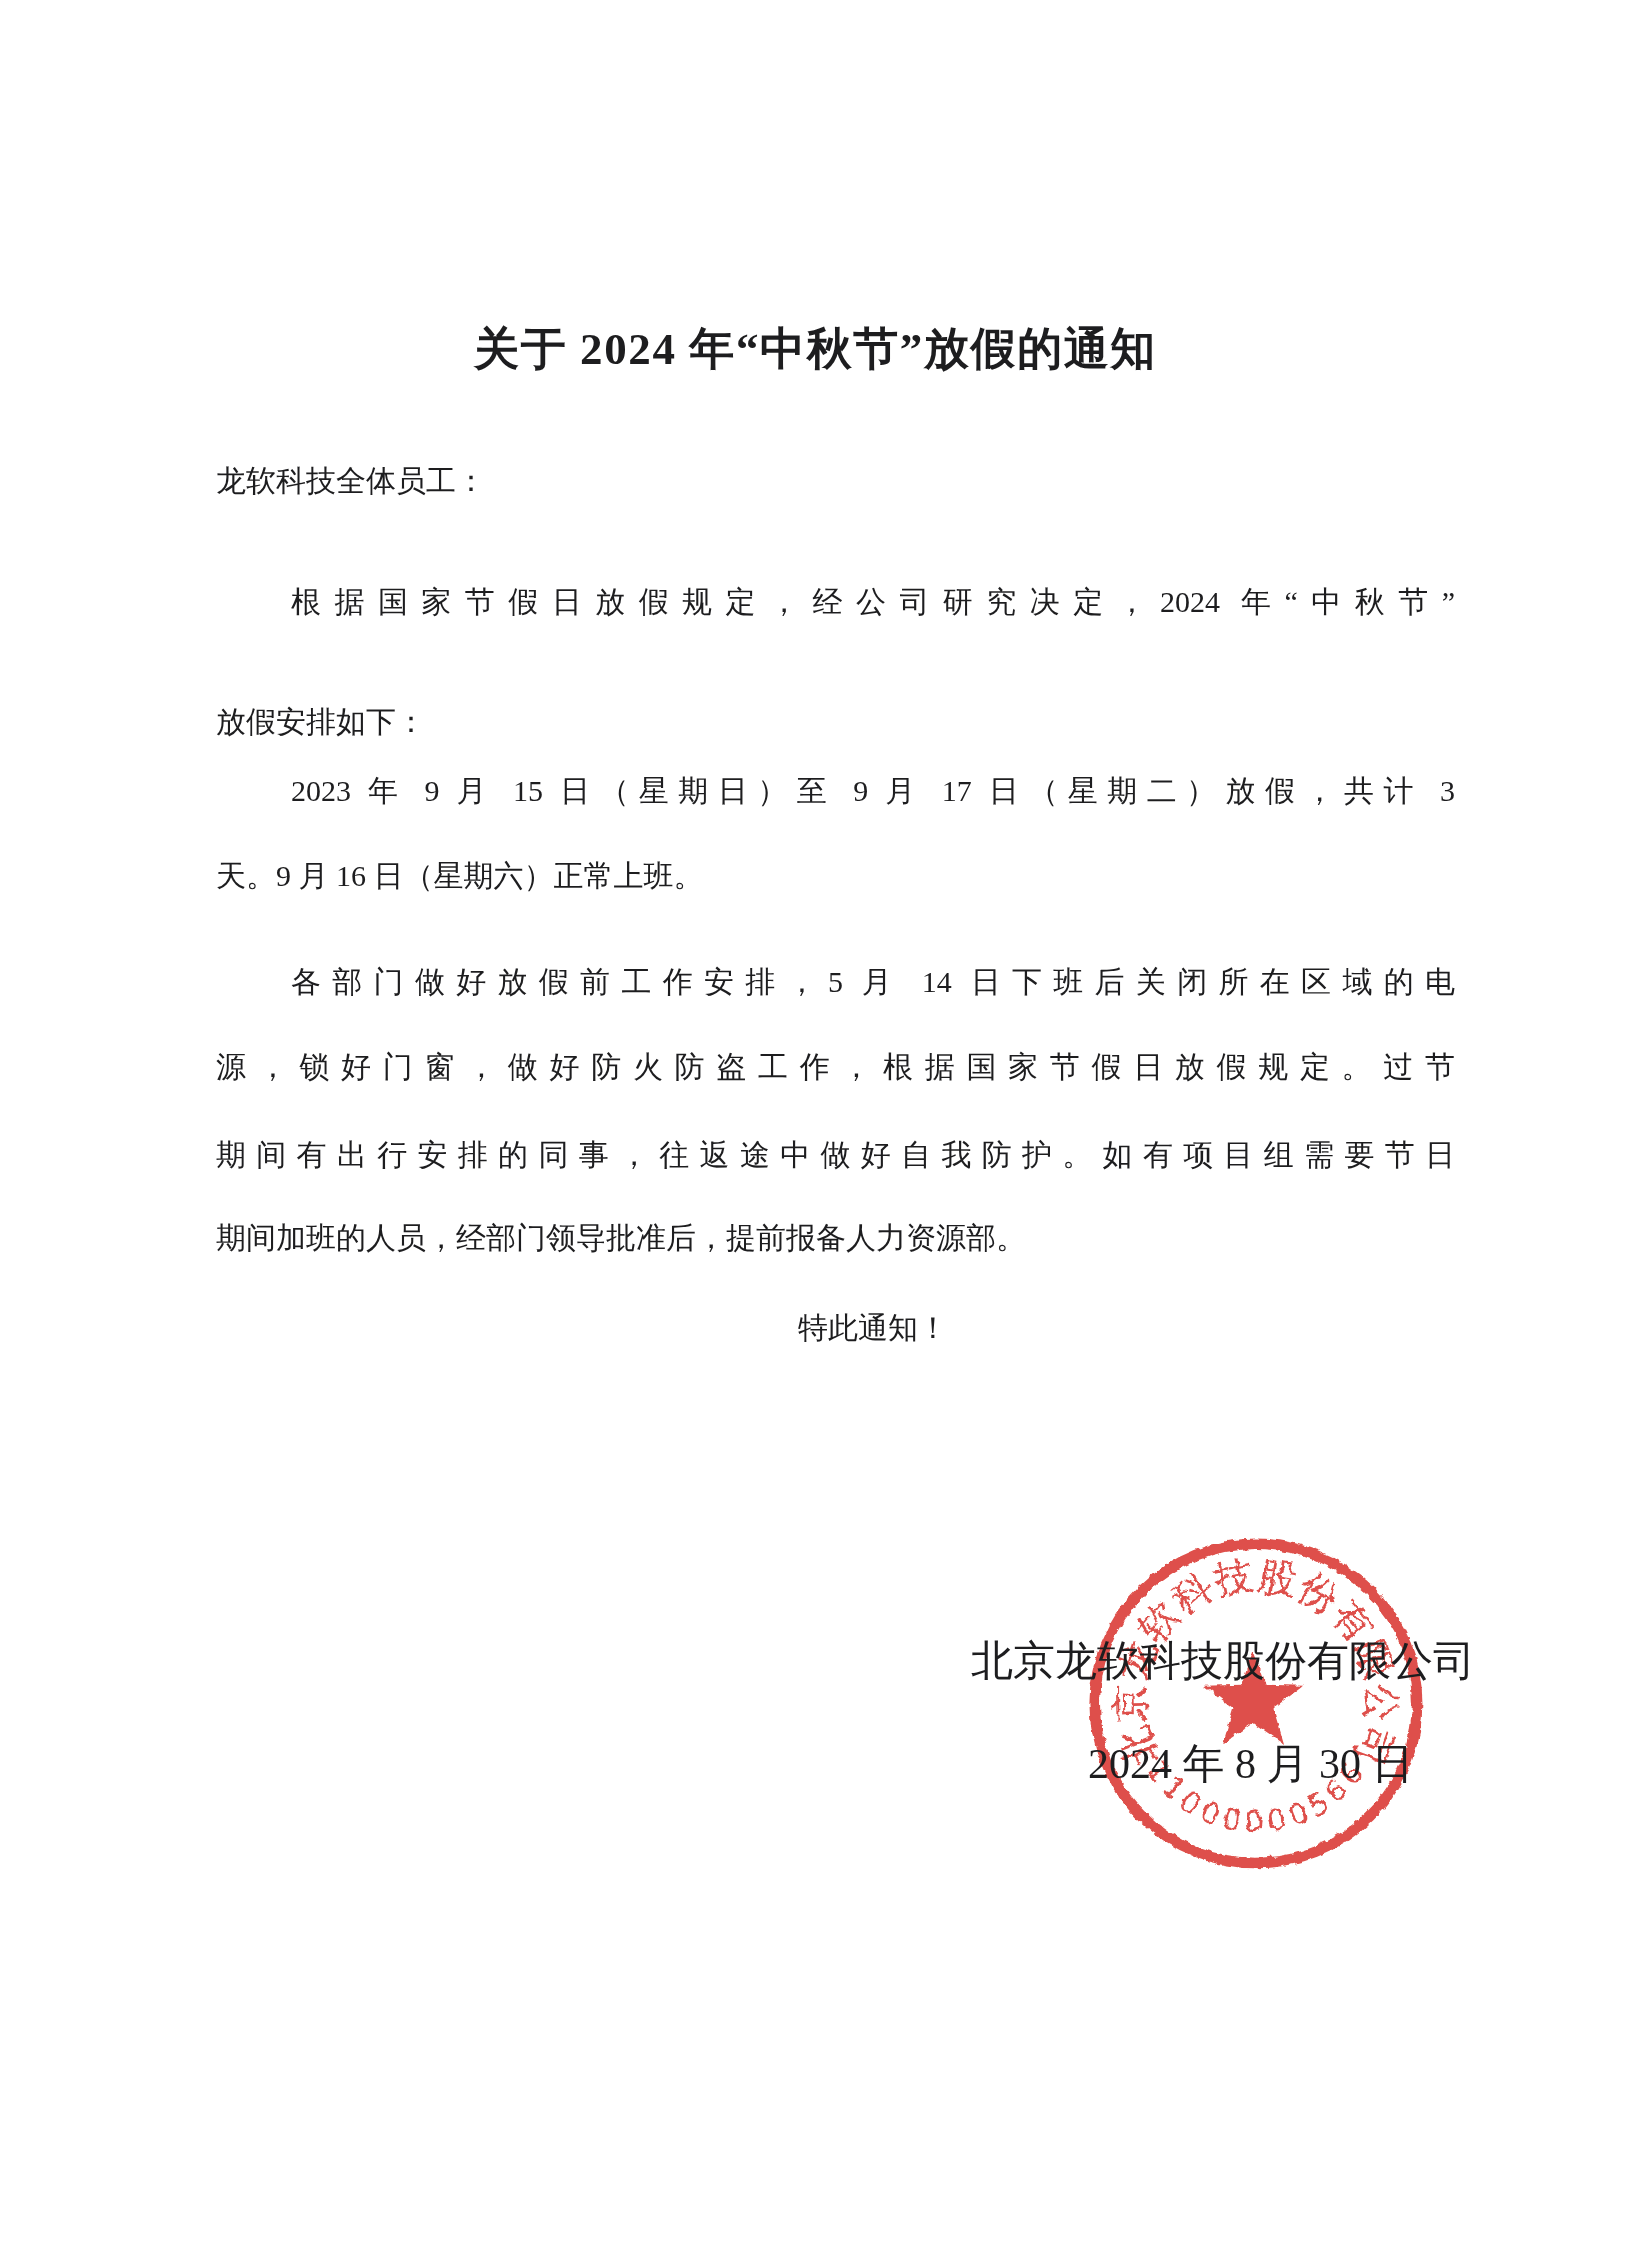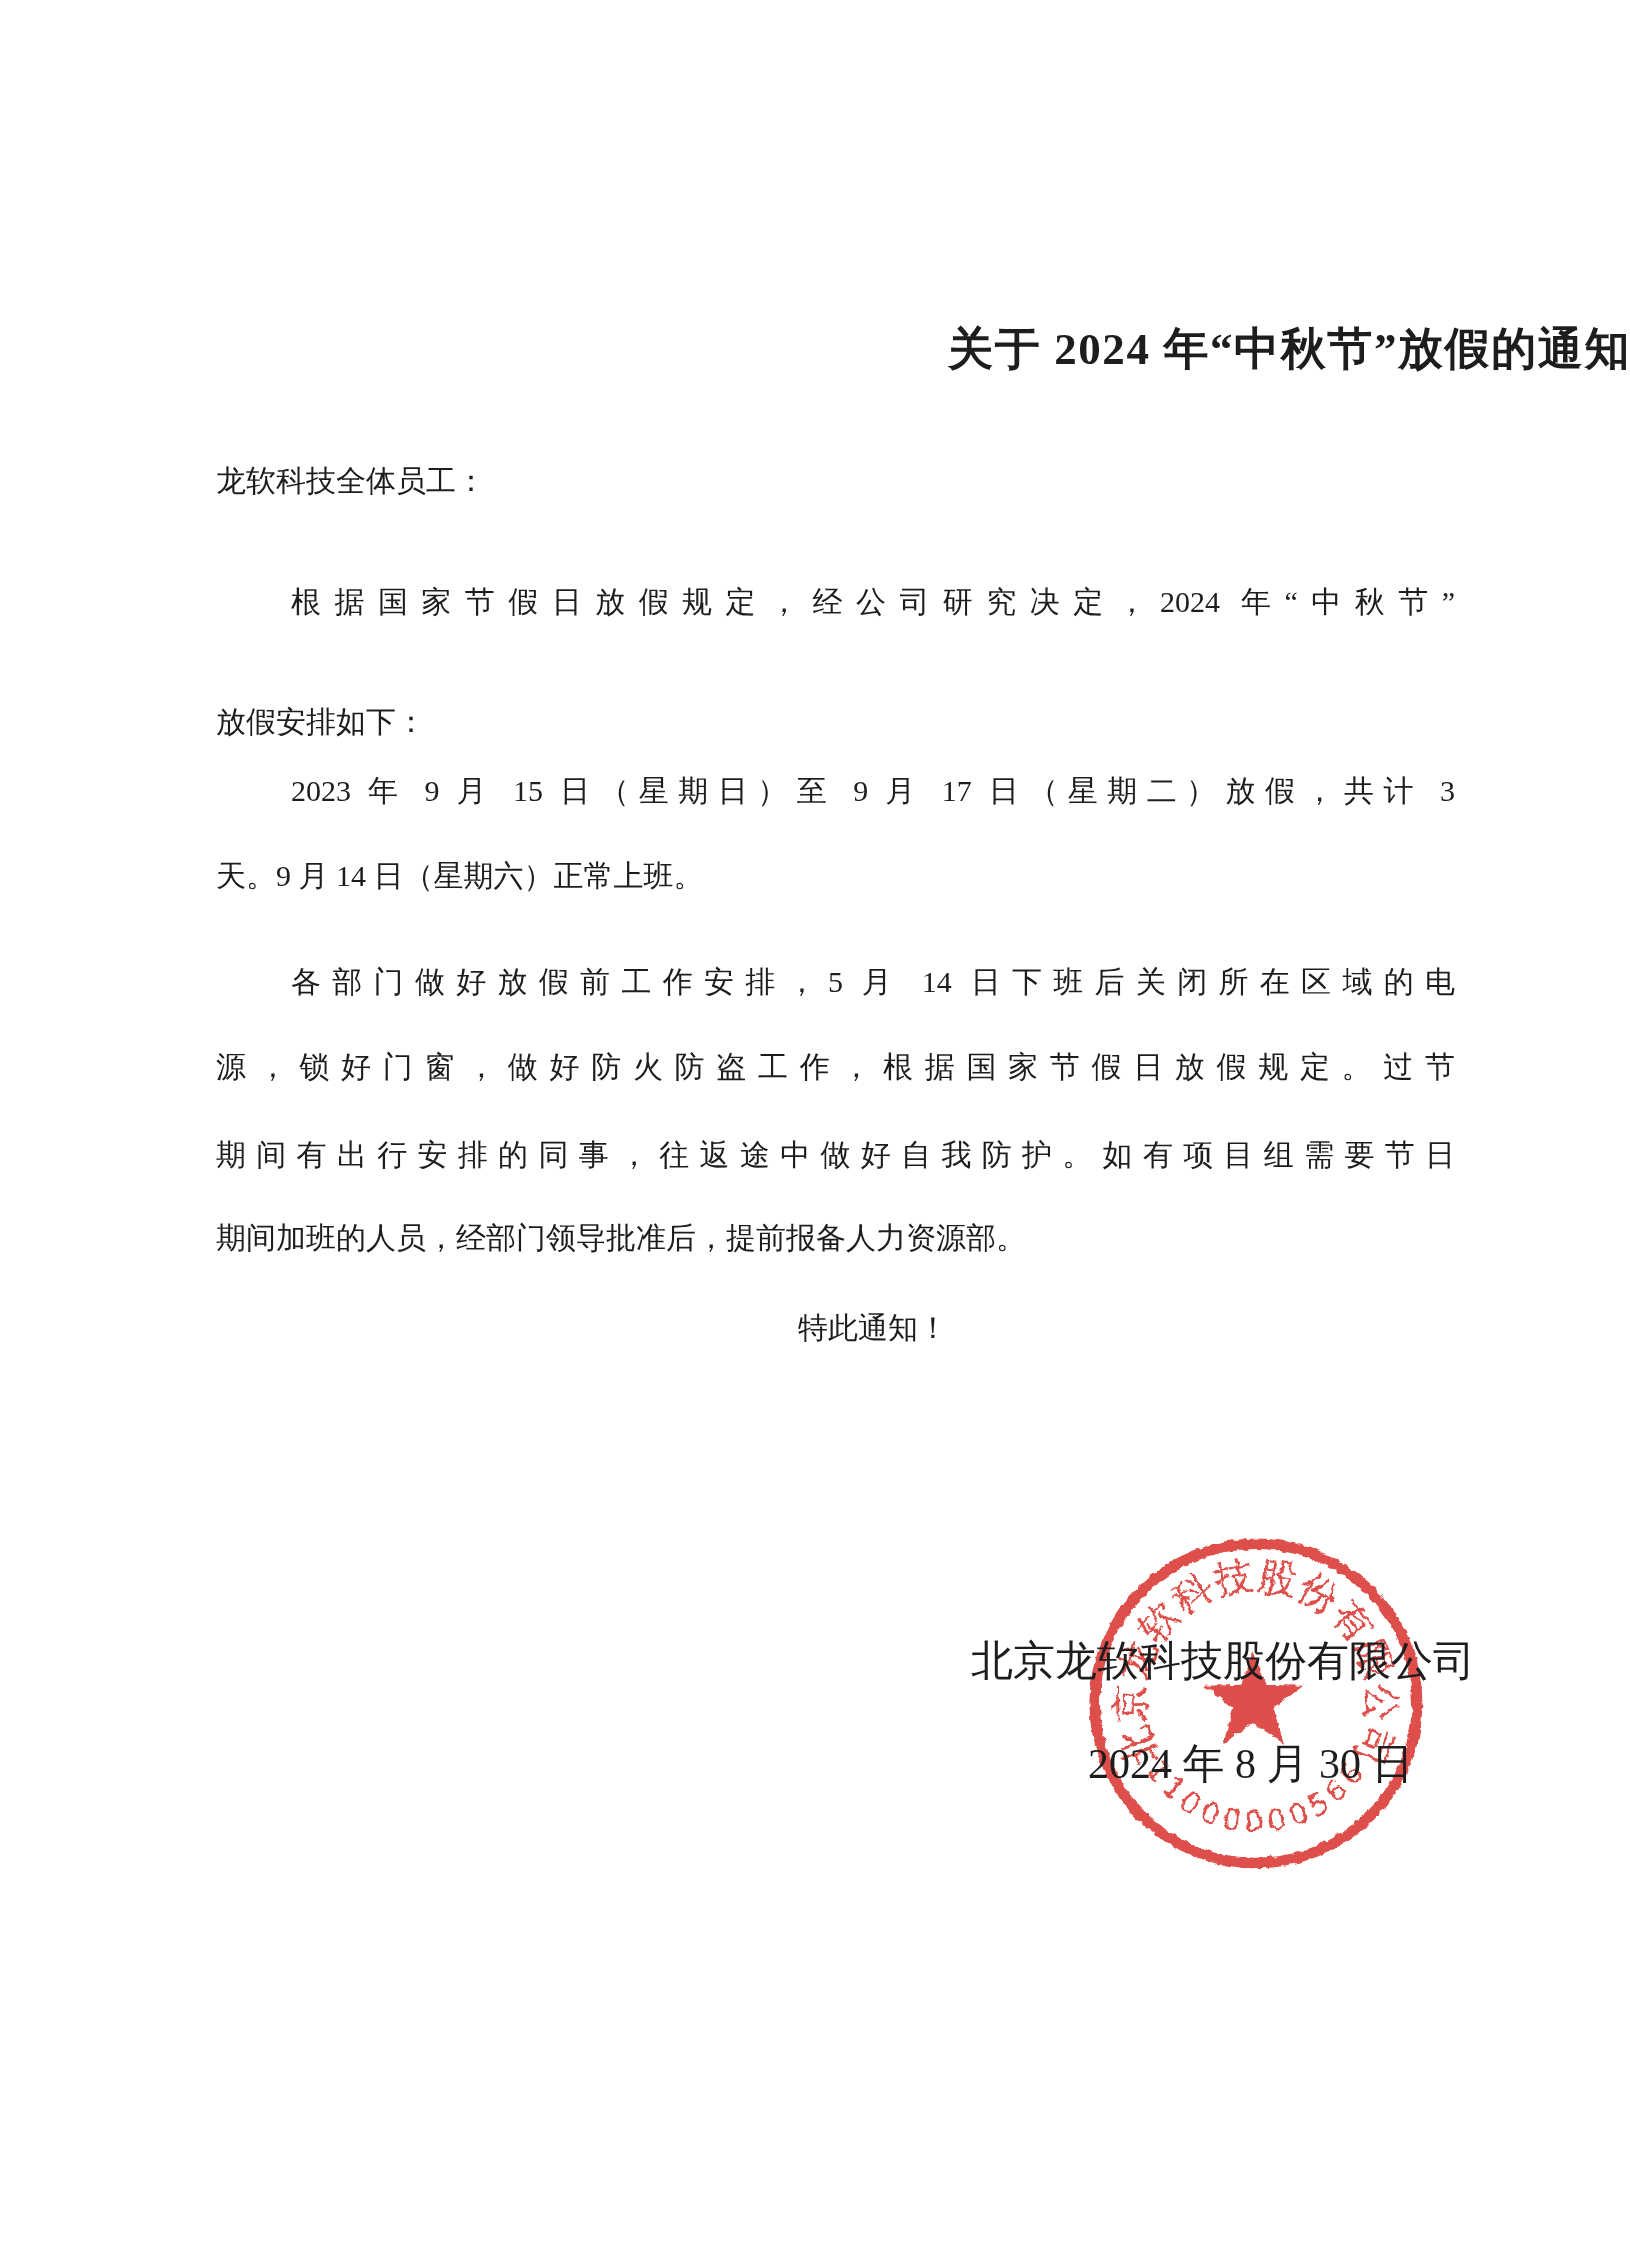--- a/index.html
+++ b/index.html
@@ -11,21 +11,21 @@
     background: #ffffff;
     overflow: hidden;
     font-family: "Liberation Serif", "DejaVu Serif", serif;
     color: #1d1d1f;
   }
   .doc-title {
     position: absolute;
     top: 323px;
     left: 0;
     width: 1631px;
-    text-align: right;
+    text-align: center;
     font-size: 45px;
     line-height: 52px;
     font-weight: bold;
     letter-spacing: 1.6px;
   }
   .line {
     position: absolute;
     left: 216px;
     width: 1239px;
     font-size: 30px;
@@ -63,21 +63,21 @@
   <div class="text-layer">
 
     <div class="doc-title">关于 2024 年“中秋节”放假的通知</div>
 
     <div class="line" style="top:455px">龙软科技全体员工：</div>
 
     <div class="line fill ind" style="top:576px">根据国家节假日放假规定，经公司研究决定，2024 年“中秋节”</div>
     <div class="line" style="top:696px">放假安排如下：</div>
 
     <div class="line fill ind" style="top:765px">2023 年 9 月 15 日（星期日）至 9 月 17 日（星期二）放假，共计 3</div>
-    <div class="line" style="top:850px">天。9 月 14 日（星期六）正常上班。</div>
+    <div class="line" style="top:850px">天。9 月 16 日（星期六）正常上班。</div>
 
     <div class="line fill ind" style="top:956px">各部门做好放假前工作安排，5 月 14 日下班后关闭所在区域的电</div>
     <div class="line fill" style="top:1041px">源，锁好门窗，做好防火防盗工作，根据国家节假日放假规定。过节</div>
     <div class="line fill" style="top:1129px">期间有出行安排的同事，往返途中做好自我防护。如有项目组需要节日</div>
     <div class="line" style="top:1212px">期间加班的人员，经部门领导批准后，提前报备人力资源部。</div>
 
     <div class="line ind" style="top:1302px">特此通知！</div>
 
     <div class="sig" style="top:1636px; left:961px;">北京龙软科技股份有限公司</div>
     <div class="sig" style="top:1739px; left:1078px;">2024 年 8 月 30 日</div>

